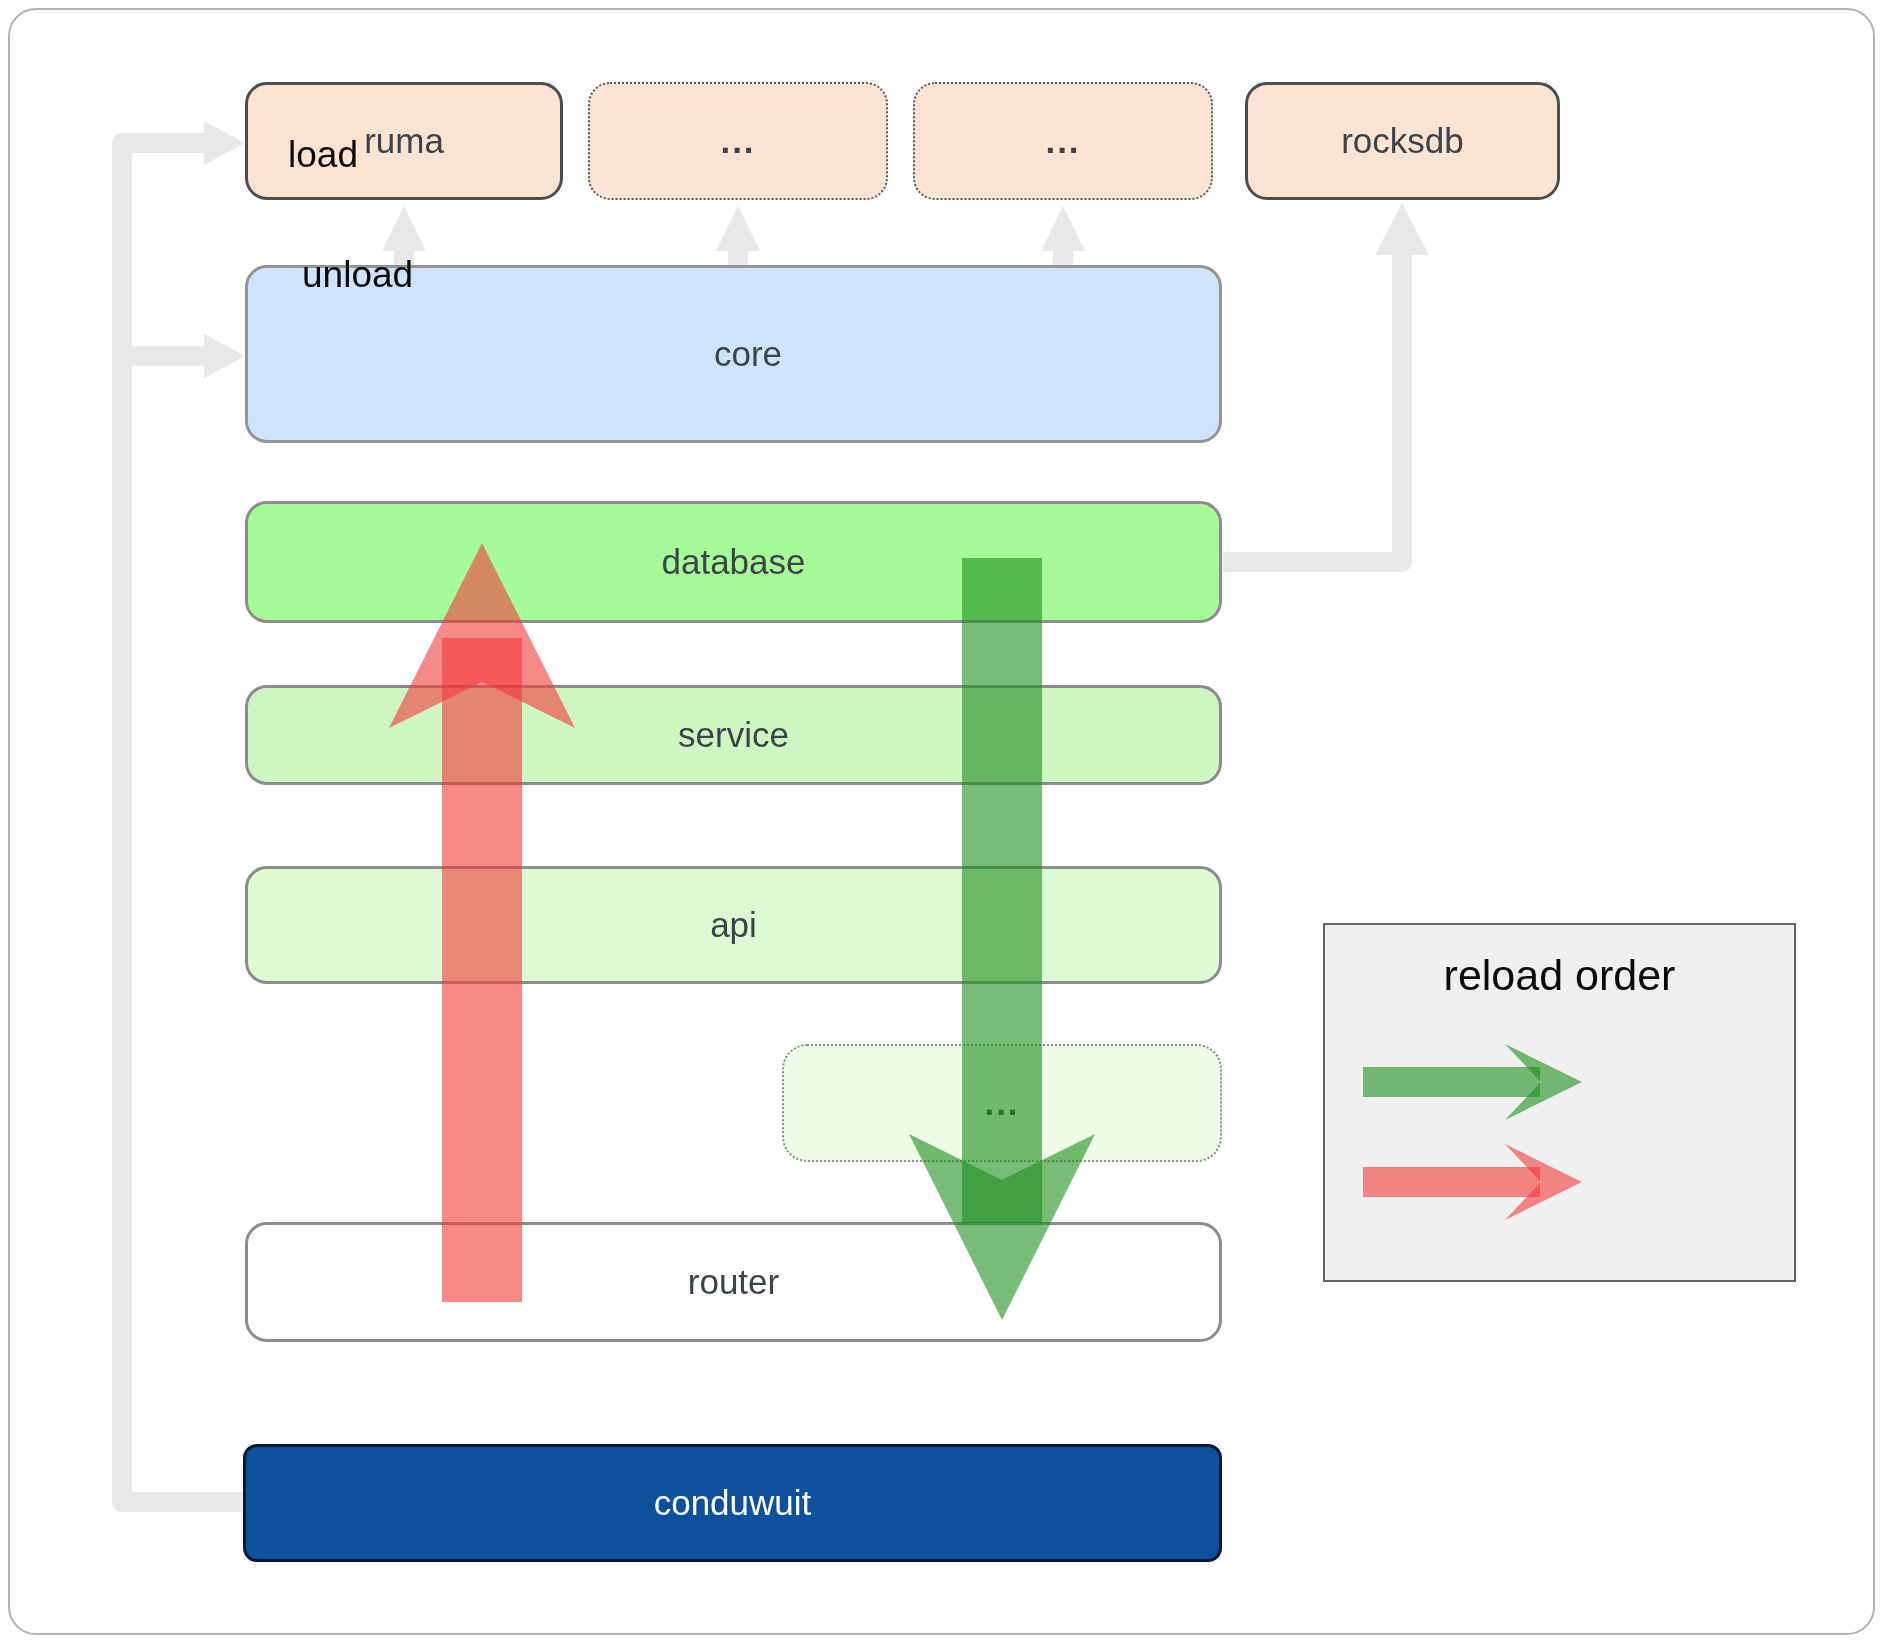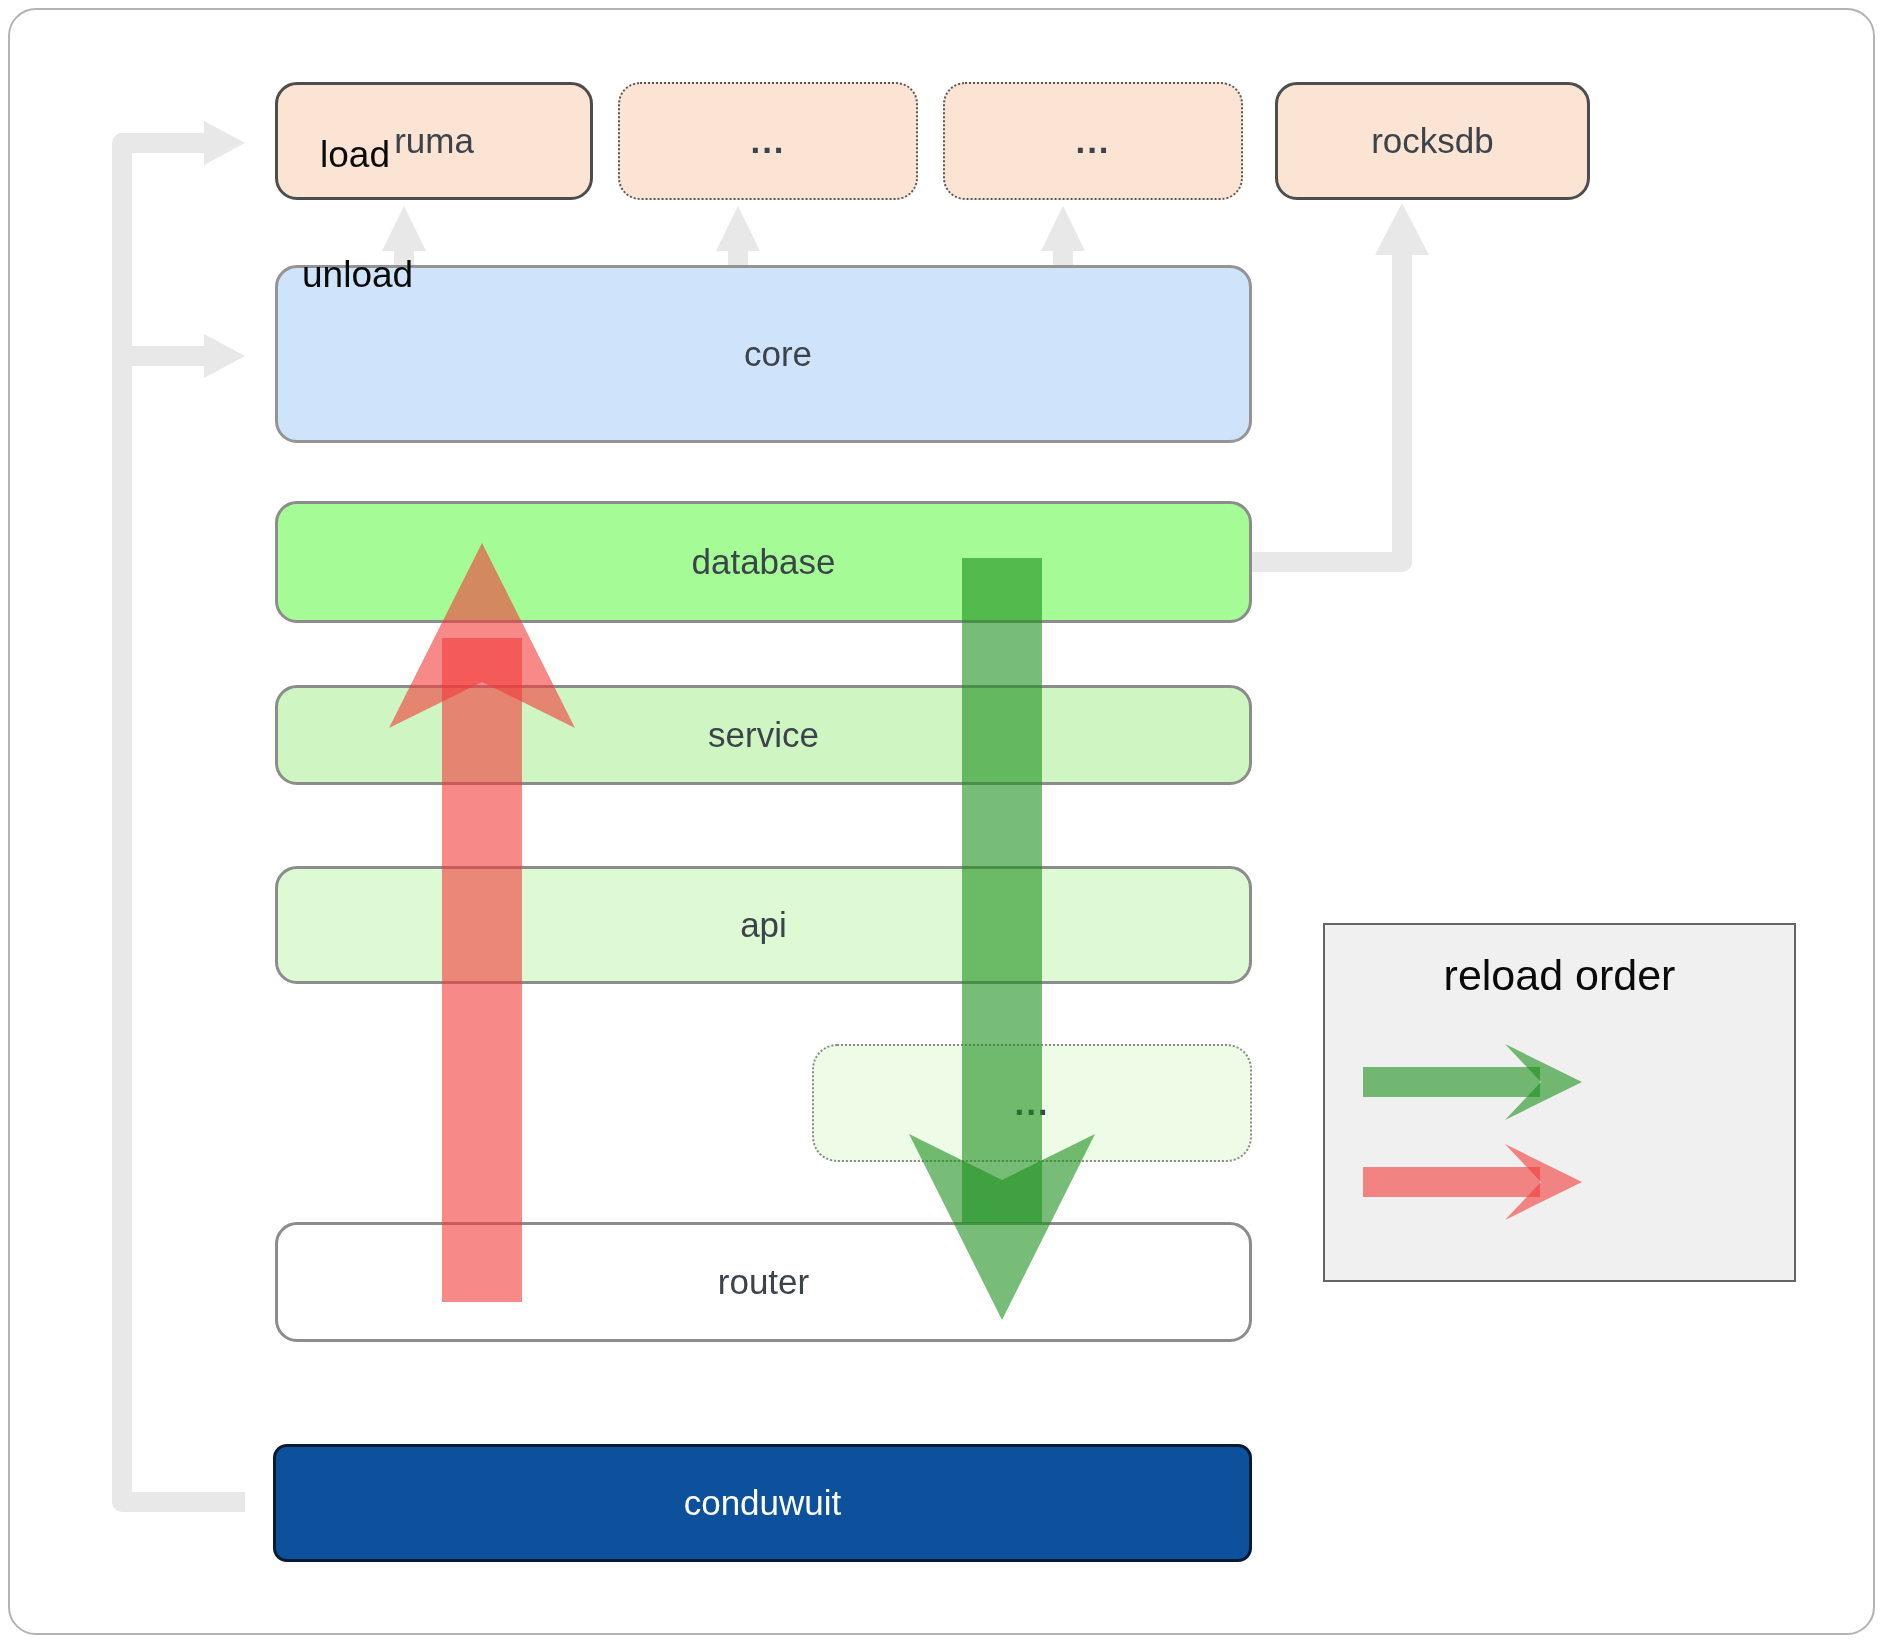--- a/index.html
+++ b/index.html
@@ -7,21 +7,21 @@
     position:relative;width:1883px;height:1643px;background:#fff;overflow:hidden;
     font-family:"Liberation Sans",sans-serif;
   }
   .frame{
     position:absolute;left:8px;top:8px;width:1863px;height:1623px;
     border:2px solid #b3b3b3;border-radius:28px;background:#fff;
   }
   svg.layer{position:absolute;left:0;top:0;width:1883px;height:1643px;pointer-events:none;}
   .node{
     position:absolute;display:flex;align-items:center;justify-content:center;
-    font-size:35px;color:var(--text-dark);box-sizing:border-box;border-radius:22px;margin-left:30px;
+    font-size:35px;color:var(--text-dark);box-sizing:border-box;border-radius:22px;
   }
   .node.solid-dark{border:3px solid var(--border-dark);}
   .node.dotted-dark{border:2px dotted #585858;}
   .node.solid-gray{border:3px solid var(--border-gray);}
   .node.dotted-gray{border:2px dotted #8a8a8a;border-radius:25px;}
   .peach{background:var(--peach);}
   .blue{background:var(--core-blue);}
   .g1{background:var(--db-green);}
   .g2{background:var(--service-green);}
   .g3{background:var(--api-green);}
@@ -36,21 +36,21 @@
     position:absolute;left:1323px;top:923px;width:473px;height:359px;
     background:var(--legend-bg);border:2px solid #646464;box-sizing:border-box;
   }
   .legend-title{
     position:absolute;left:0;top:26px;width:100%;text-align:center;
     font-size:43px;color:#0a0a0a;
   }
   .legend-label{
     position:absolute;font-size:37px;color:#0a0a0a;
   }
-  .legend-label.load{left:320px;top:134px;text-align:center;}
+  .legend-label.load{left:288px;top:134px;text-align:center;}
   .legend-label.unload{left:302px;top:234px;margin-top:20px;}
   .connector{stroke:var(--connector-gray);fill:none;}
   .connector-head{fill:var(--connector-gray);}
   .arrow-load{fill:var(--load-green);}
   .arrow-unload{fill:var(--unload-red);}
 </style>
 </head>
 <body>
 
 <div class="canvas">

